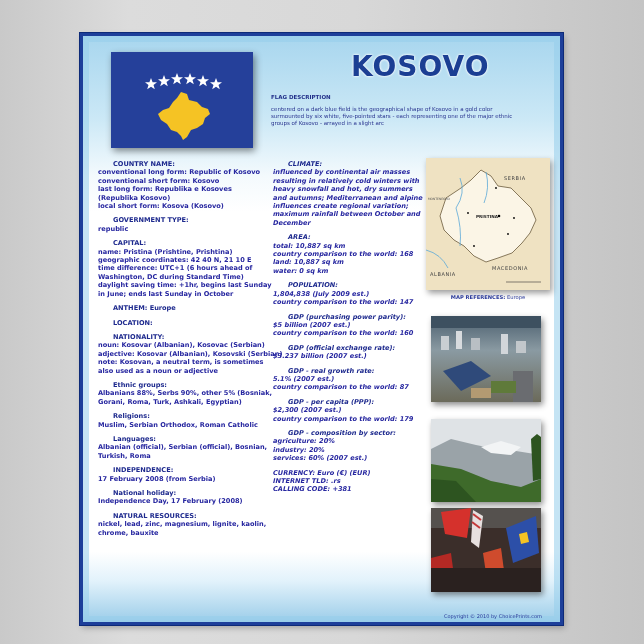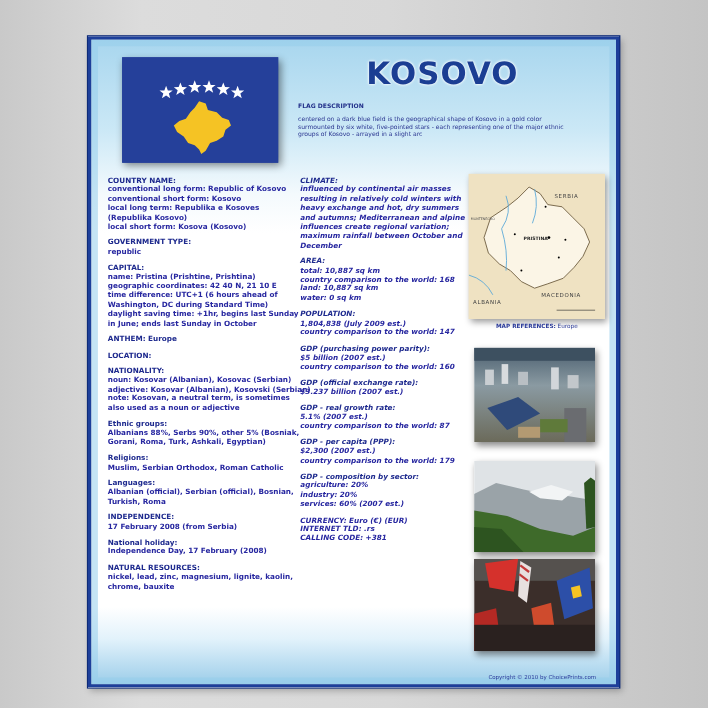--- a/index.html
+++ b/index.html
@@ -21,41 +21,41 @@
     border: 6px solid rgba(150, 205, 235, 0.55);
     pointer-events: none;
   }
   .flag {
     position: absolute; left: 28px; top: 16px; width: 142px; height: 96px;
     background: #25409a;
     box-shadow: 2px 3px 7px rgba(0,0,0,0.45);
   }
   .flag svg { width: 100%; height: 100%; display: block; }
   .title {
-    position: absolute; left: 250px; top: 14px; width: 120px;
+    position: absolute; left: 268px; top: 14px; width: 120px;
     font-family: "DejaVu Sans", sans-serif; font-weight: bold;
     font-size: 28px; letter-spacing: 1px; color: #1b3e93;
     text-shadow: 0 0 2px #fff, 0 0 3px #fff;
     text-align: center;
   }
   .flagdesc-h {
     position: absolute; left: 188px; top: 58px;
     font-size: 5.5px; font-weight: bold; color: #22308a;
   }
   .flagdesc {
     position: absolute; left: 188px; top: 70px; width: 250px;
     font-size: 5.5px; line-height: 7.2px; color: #2a3590;
   }
   .col {
     position: absolute; color: #2727a0; font-size: 6.6px; line-height: 8.4px; font-weight: bold;
   }
   .col-left { left: 15px; top: 124px; width: 185px; }
   .col-mid { left: 190px; top: 124px; width: 150px; font-style: italic; }
   .sec { margin-bottom: 6px; }
-  .sec .h { color: #1e2a8e; }
+  .sec .h { color: #1e2a8e; margin-left: 15px; }
   .sec .l { display: block; }
   .map {
     position: absolute; left: 343px; top: 122px; width: 124px; height: 132px;
     background: #f0e4c6;
     box-shadow: 2px 3px 6px rgba(0,0,0,0.4);
     overflow: hidden;
   }
   .map svg { width: 100%; height: 100%; display: block; }
   .mapref {
     position: absolute; left: 343px; top: 258px; width: 124px; text-align: center;
@@ -98,21 +98,21 @@
 
   <div class="title">KOSOVO</div>
   <div class="flagdesc-h">FLAG DESCRIPTION</div>
   <div class="flagdesc">centered on a dark blue field is the geographical shape of Kosovo in a gold color surmounted by six white, five-pointed stars - each representing one of the major ethnic groups of Kosovo - arrayed in a slight arc</div>
 
   <div class="col col-left" id="col-left">
       <div class="sec">
         <span class="l h">COUNTRY NAME:</span>
         <span class="l">conventional long form: Republic of Kosovo</span>
         <span class="l">conventional short form: Kosovo</span>
-        <span class="l">local long term: Republika e Kosoves</span>
+        <span class="l">last long form: Republika e Kosoves</span>
         <span class="l">(Republika Kosovo)</span>
         <span class="l">local short form: Kosova (Kosovo)</span>
       </div>
       <div class="sec">
         <span class="l h">GOVERNMENT TYPE:</span>
         <span class="l">republic</span>
       </div>
       <div class="sec">
         <span class="l h">CAPITAL:</span>
         <span class="l">name: Pristina (Prishtine, Prishtina)</span>
@@ -161,21 +161,21 @@
         <span class="l h">NATURAL RESOURCES:</span>
         <span class="l">nickel, lead, zinc, magnesium, lignite, kaolin,</span>
         <span class="l">chrome, bauxite</span>
       </div>
     </div>
   <div class="col col-mid" id="col-mid">
       <div class="sec">
         <span class="l h">CLIMATE:</span>
         <span class="l">influenced by continental air masses</span>
         <span class="l">resulting in relatively cold winters with</span>
-        <span class="l">heavy exchange and hot, dry summers</span>
+        <span class="l">heavy snowfall and hot, dry summers</span>
         <span class="l">and autumns; Mediterranean and alpine</span>
         <span class="l">influences create regional variation;</span>
         <span class="l">maximum rainfall between October and</span>
         <span class="l">December</span>
       </div>
       <div class="sec">
         <span class="l h">AREA:</span>
         <span class="l">total: 10,887 sq km</span>
         <span class="l">country comparison to the world: 168</span>
         <span class="l">land: 10,887 sq km</span>

